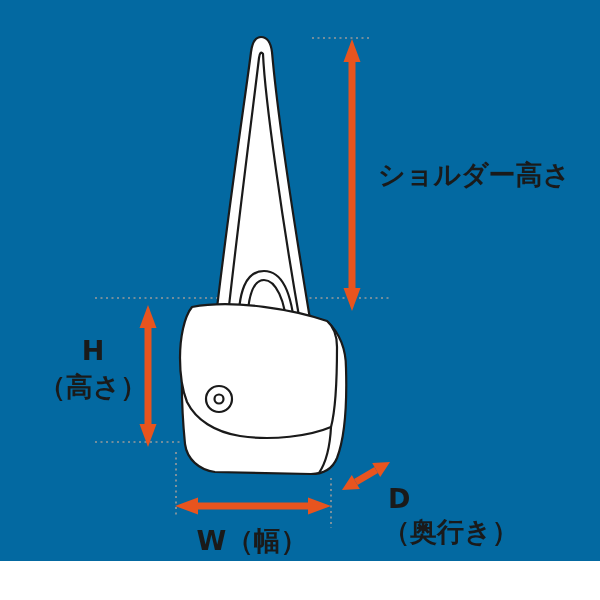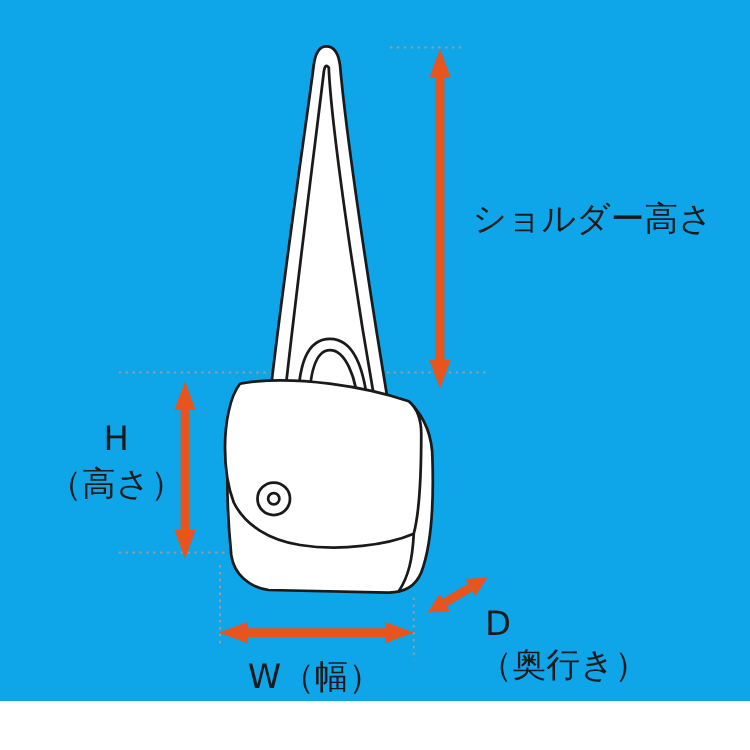--- a/index.html
+++ b/index.html
@@ -5,22 +5,23 @@
   html, body {
     margin: 0;
     padding: 0;
     background: #ffffff;
     font-family: "DejaVu Sans", "Liberation Sans", sans-serif;
   }
   .stage {
     position: relative;
     width: 600px;
     height: 561px;
-    background: #0ea5e9;
+    background: #0369a1;
     overflow: hidden;
+    font-weight: bold;
   }
   svg { display: block; }
 
   .dotted {
     stroke: #9b9b9b;
     stroke-width: 1.6;
     stroke-dasharray: 2 3.5;
     fill: none;
   }
   .art {

